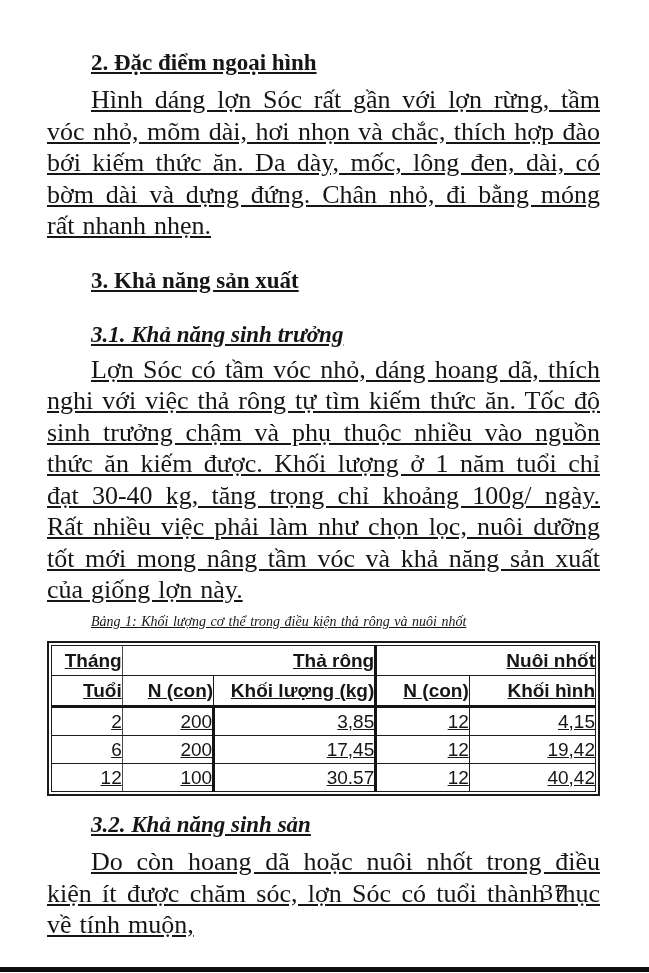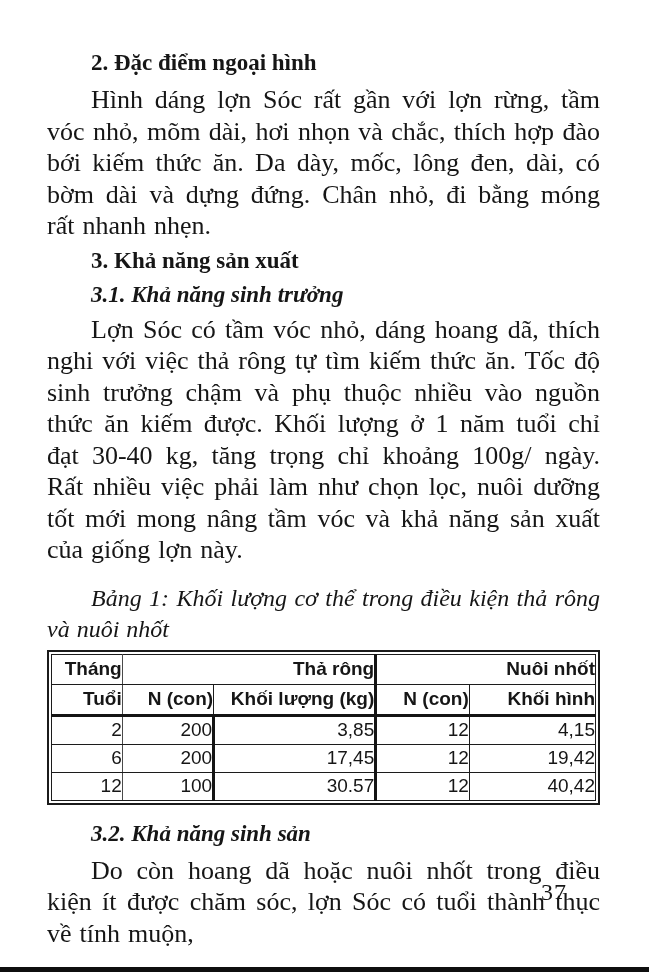--- a/index.html
+++ b/index.html
@@ -6,45 +6,45 @@
   .page{
     position:relative;
     width:649px;height:973px;
     background:#ffffff;
     overflow:hidden;
     font-family:"Liberation Serif",serif;
     color:#161616;
   }
   .content{
     position:absolute;
-    left:47px;top:48px;width:553px;
+    left:47px;top:48px;width:553px;text-decoration:underline;
   }
   .h-main{
     font-weight:bold;
     font-size:23px;line-height:30px;
     padding-left:44px;margin:0;
   }
   .h-sub{
     font-weight:bold;font-style:italic;
     font-size:23px;line-height:30px;
     padding-left:44px;margin:0;
   }
   .para{
     font-size:26px;line-height:31.5px;
     text-align:justify;text-indent:44px;
     margin:0;word-spacing:1.5px;
   }
   .caption{
     font-style:italic;
-    font-size:24px;line-height:31.5px;
+    font-size:14px;line-height:31.5px;
     text-indent:44px;text-align:justify;
-    margin:17px 0 0;word-spacing:1px;
+    margin:0 0 0;word-spacing:1px;
   }
   .mt6{margin-top:6px;}
-  .mt8{margin-top:4px;}
+  .mt8{margin-top:24px;}
   .mt4{margin-top:4px;}
   .mt14{margin-top:14px;}
   .table-wrap{
     margin-top:4px;
     border:2px solid #1b1b1b;
     padding:2px;
     background:#fff;
   }
   table{
     width:100%;

